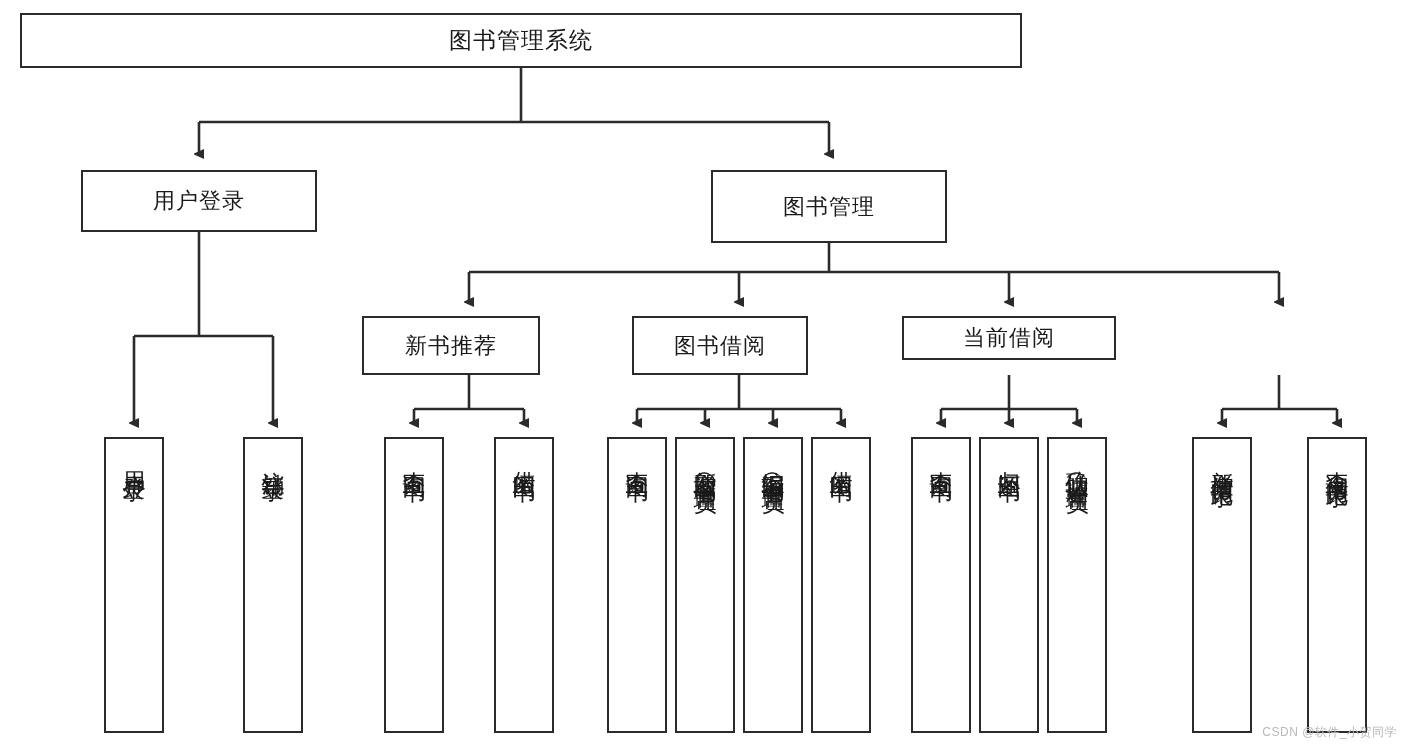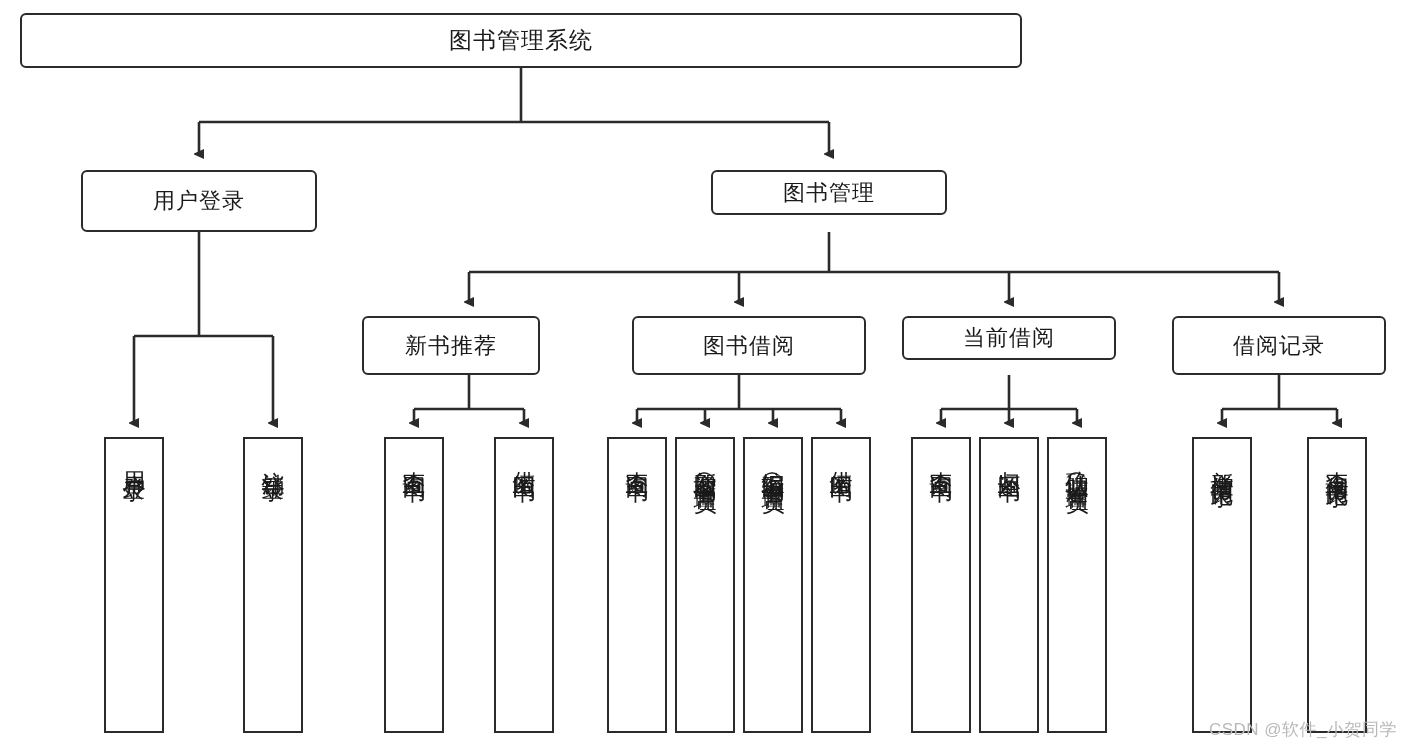--- a/index.html
+++ b/index.html
@@ -19,21 +19,20 @@
     background:#ffffff;
     border:2px solid #2b2b2b;
     display:flex;
     align-items:center;
     justify-content:center;
     color:#1a1a1a;
   }
   .node.horiz{
     font-size:22px;
     letter-spacing:1px;
-    border-radius:6px;
   }
   .node.root{font-size:23px;}
   .node.leaf{
     align-items:flex-start;
     justify-content:center;
     padding-top:14px;
   }
   .vtext{
     writing-mode:vertical-rl;
     text-orientation:upright;
@@ -42,21 +41,21 @@
     letter-spacing:3px;
     white-space:nowrap;
     color:#1a1a1a;
   }
   .label{display:block;}
 
   .watermark{
     position:absolute;
     right:8px;
     bottom:6px;
-    font-size:17px;
+    font-size:12px;
     color:#b9b9b9;
     letter-spacing:0.5px;
     white-space:nowrap;
   }
 </style>
 </head>
 <body>
 
 <div id="canvas">
 
@@ -110,35 +109,32 @@
     </g>
   </svg>
 
   <div class="node horiz root" style="left:20px;top:13px;width:1002px;height:55px;">
     <span class="label">图书管理系统</span>
   </div>
 
   <div class="node horiz" style="left:81px;top:170px;width:236px;height:62px;">
     <span class="label">用户登录</span>
   </div>
-  <div class="node horiz" style="left:711px;top:170px;width:236px;height:45px;">
+  <div class="node horiz" style="left:711px;top:170px;width:236px;height:73px;">
     <span class="label">图书管理</span>
   </div>
 
   <div class="node horiz" style="left:362px;top:316px;width:178px;height:59px;">
     <span class="label">新书推荐</span>
   </div>
-  <div class="node horiz" style="left:632px;top:316px;width:234px;height:59px;">
+  <div class="node horiz" style="left:632px;top:316px;width:176px;height:59px;">
     <span class="label">图书借阅</span>
   </div>
   <div class="node horiz" style="left:902px;top:316px;width:214px;height:44px;">
     <span class="label">当前借阅</span>
-  </div>
-  <div class="node horiz" style="left:1172px;top:316px;width:214px;height:59px;">
-    <span class="label">借阅记录</span>
   </div>
 
   <div class="node leaf" style="left:104px;top:437px;width:60px;height:296px;">
     <span class="vtext">用户登录</span>
   </div>
   <div class="node leaf" style="left:243px;top:437px;width:60px;height:296px;">
     <span class="vtext">注销登录</span>
   </div>
 
   <div class="node leaf" style="left:384px;top:437px;width:60px;height:296px;">

